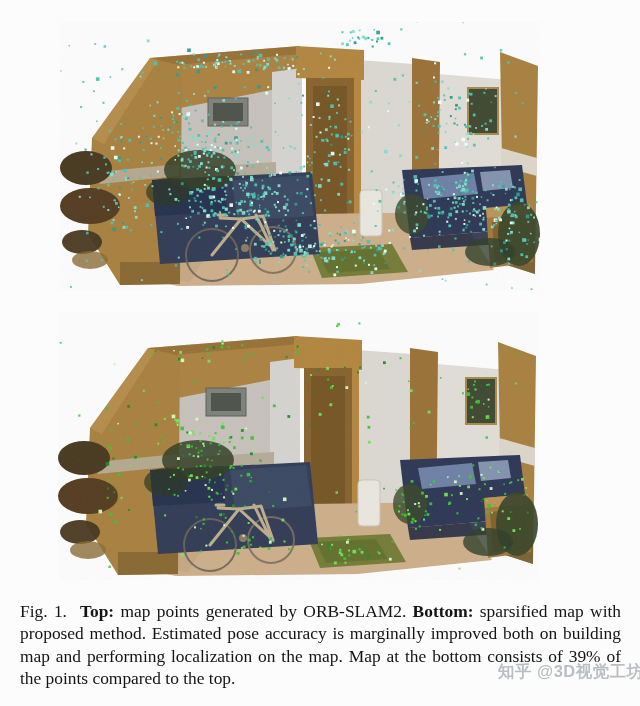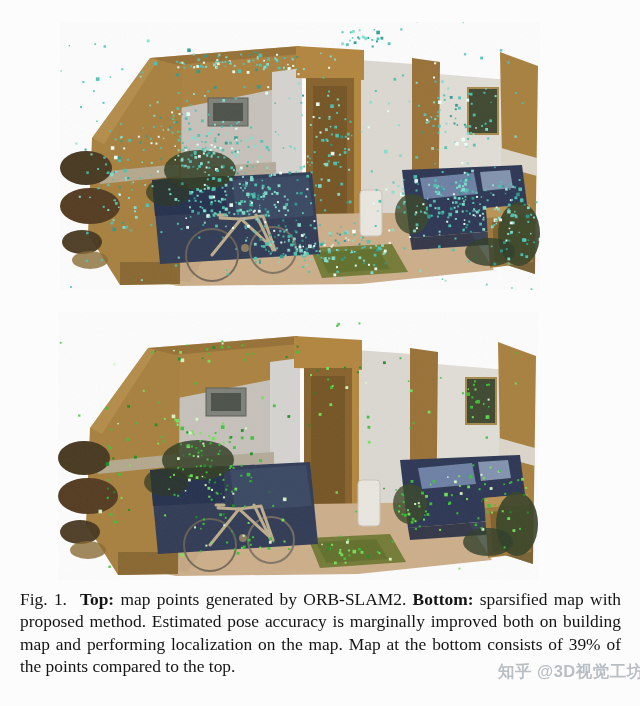--- a/index.html
+++ b/index.html
@@ -8,21 +8,21 @@
     width:640px;height:706px;overflow:hidden;position:relative;
     background:#fcfcfd;
     font-family:"Liberation Serif",serif;
   }
   .page{position:absolute;inset:0;}
   figure.map-fig{margin:0;position:absolute;width:480px;height:268px;}
   figure.map-fig svg{display:block;width:480px;height:268px;}
   #fig-top{left:60px;top:22px;}
   #fig-bottom{left:58px;top:312px;}
   .caption{
-    position:absolute;left:20px;top:588px;width:601px;margin:0;
+    position:absolute;left:20px;top:600px;width:601px;margin:0;
     font-family:"Liberation Serif",serif;
     font-size:17.4px;line-height:22.4px;color:#141414;
     text-align:justify;
   }
   .caption .figlabel{margin-right:13px;}
   .caption b{font-weight:bold;}
   .watermark{
     position:absolute;left:456px;top:661px;
     font-family:"Liberation Sans",sans-serif;
     font-size:16.5px;font-weight:bold;letter-spacing:.5px;

